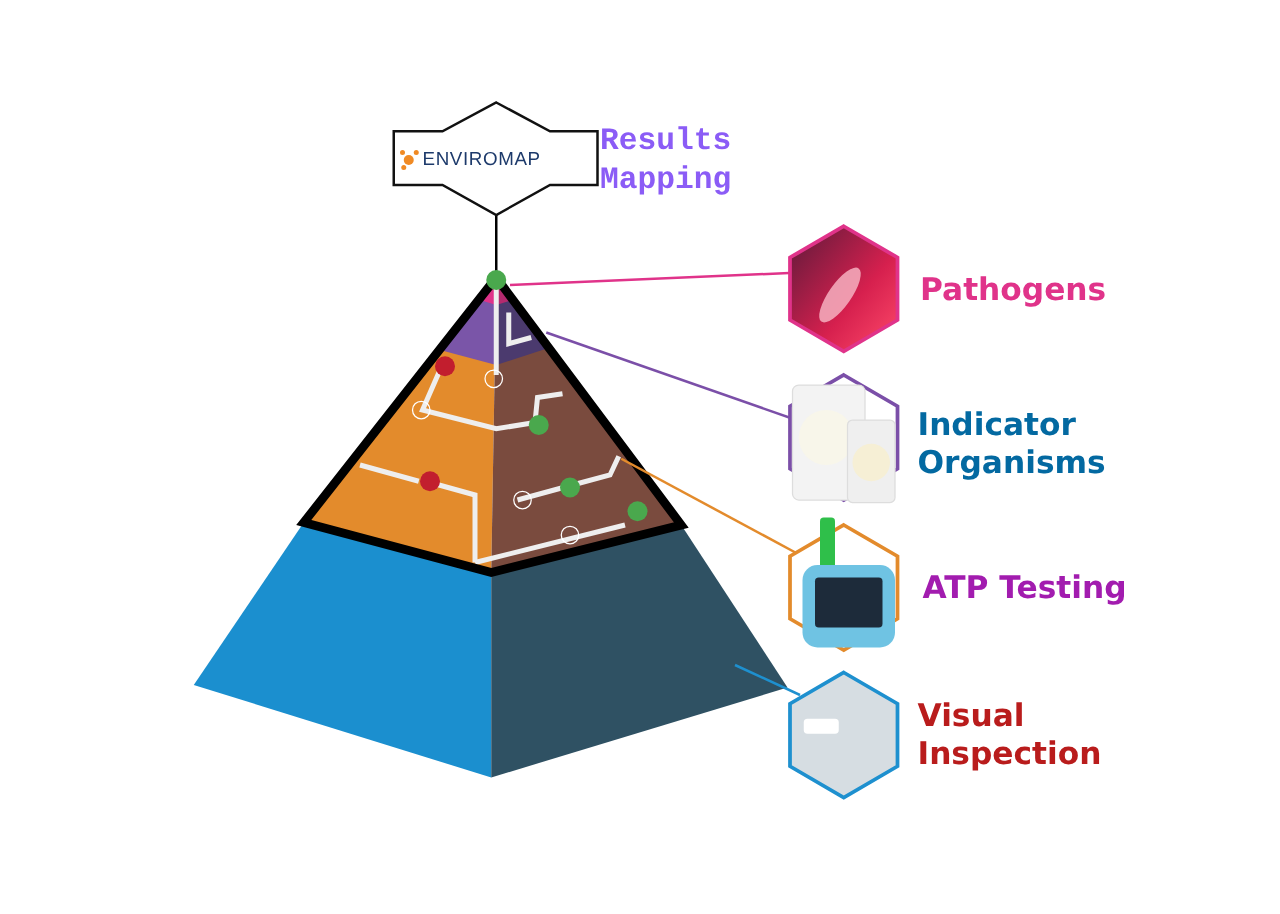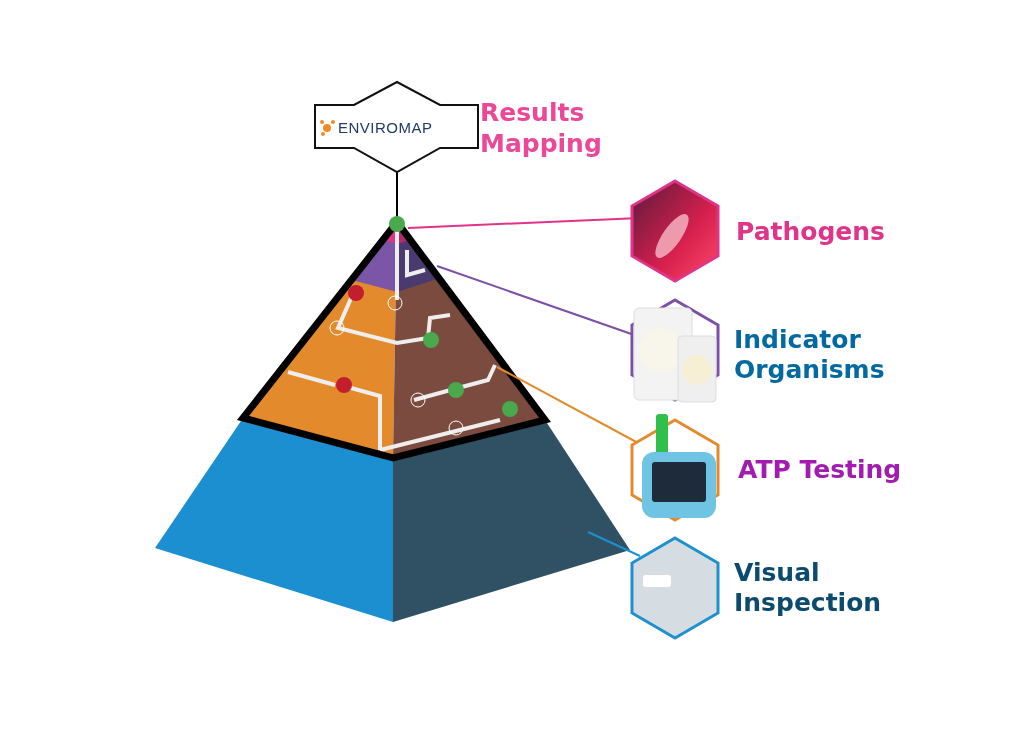--- a/index.html
+++ b/index.html
@@ -1,19 +1,19 @@
 <!DOCTYPE html>
 <html><head>
 <meta charset="utf-8">
 <style>
   html, body { margin:0; padding:0; background:#ffffff; }
   body { width:1024px; height:731px; position:relative; overflow:hidden; font-family:"DejaVu Sans","Liberation Sans",sans-serif; }
   svg#diagram { position:absolute; left:0; top:0; }
   .lbl { position:absolute; font-weight:bold; font-size:25px; line-height:30px; white-space:pre-line; }
-  .title { color:#ec4899; font-size:25px; line-height:31px; }
+  .title { color:#8b5cf6; font-size:25px; line-height:31px;font-family:Liberation Mono, monospace; }
   .logo-text { position:absolute; font-family:Liberation Sans, sans-serif; font-size:15px; letter-spacing:0.5px; color:#1d3a6b; }
 </style>
 </head>
 <body>
 
 <svg id="diagram" width="1024" height="731" viewBox="0 0 1024 731">
 
   <polygon points="243,418 393,458 393,622 155,548" fill="#1b8fcf"></polygon>
   <polygon points="393,458 545,420 630,550 393,622" fill="#2f5163"></polygon>
 
@@ -98,14 +98,14 @@
 </svg>
 
 <span class="logo-text" style="left:338px; top:119px;">ENVIROMAP</span>
 <div class="lbl title" style="left:480px; top:97px;">Results
 Mapping</div>
 
 <div class="lbl" style="left:736px; top:217px; color:#e0338a;">Pathogens</div>
 <div class="lbl" style="left:734px; top:325px; color:#0369a1;">Indicator
 Organisms</div>
 <div class="lbl" style="left:738px; top:455px; color:#a21caf;">ATP Testing</div>
-<div class="lbl" style="left:734px; top:558px; color:#0c4a6e;">Visual
+<div class="lbl" style="left:734px; top:558px; color:#b91c1c;">Visual
 Inspection</div>
 
 </body></html>

